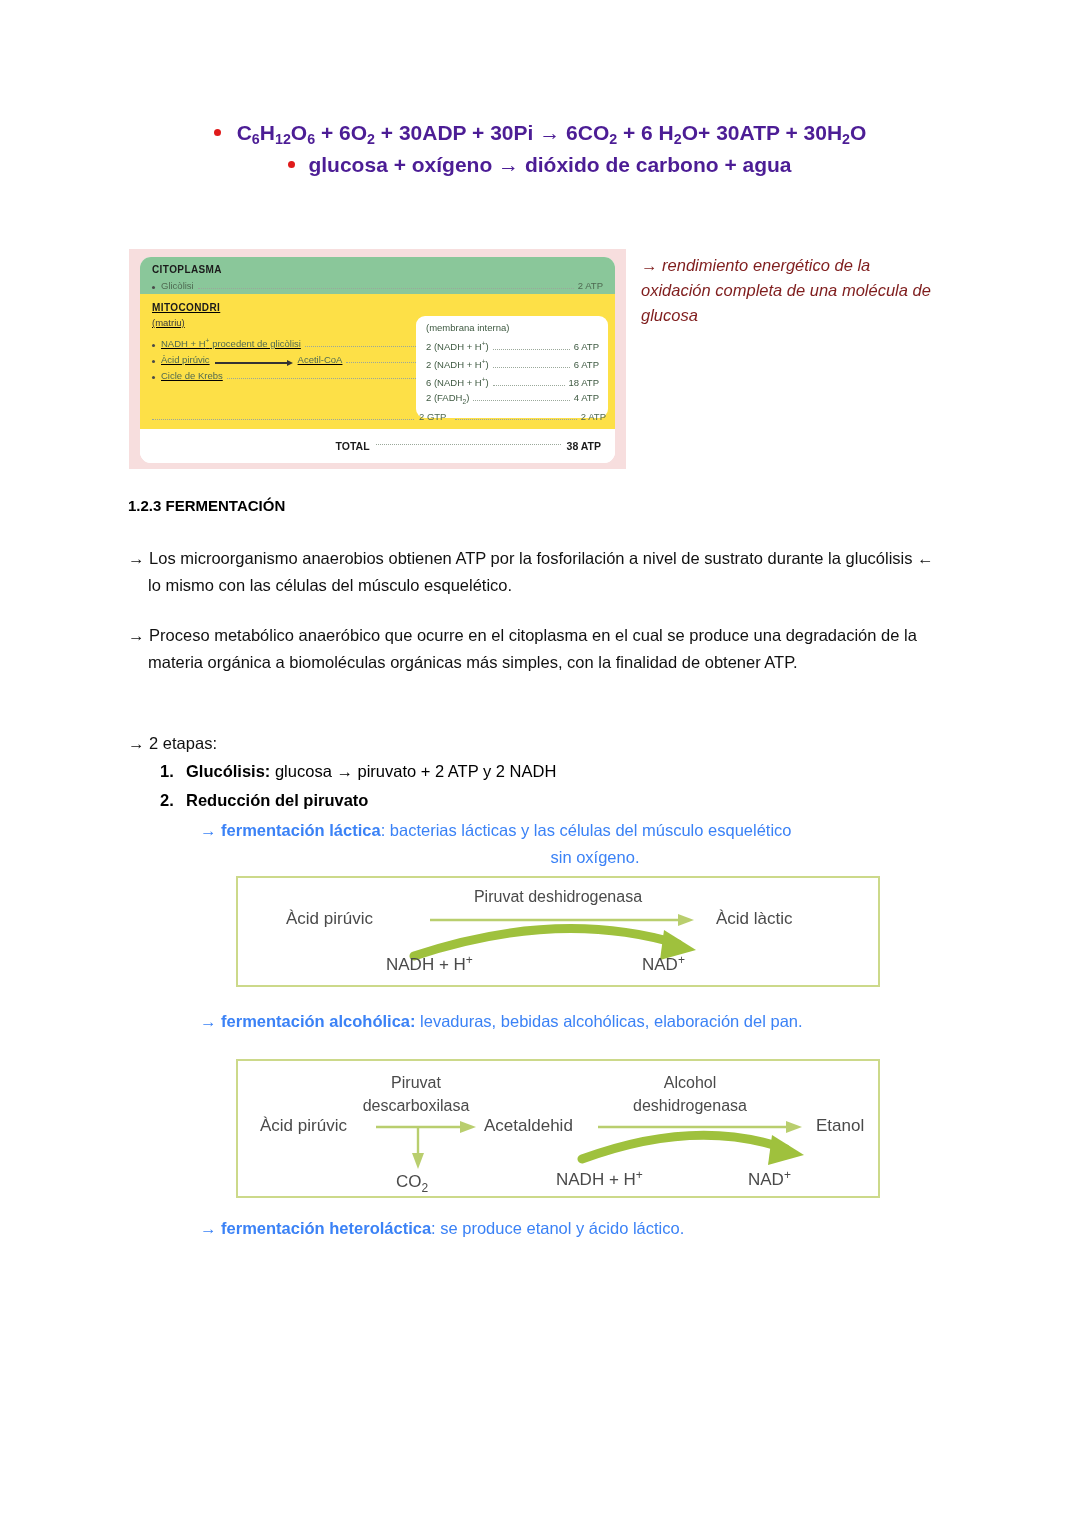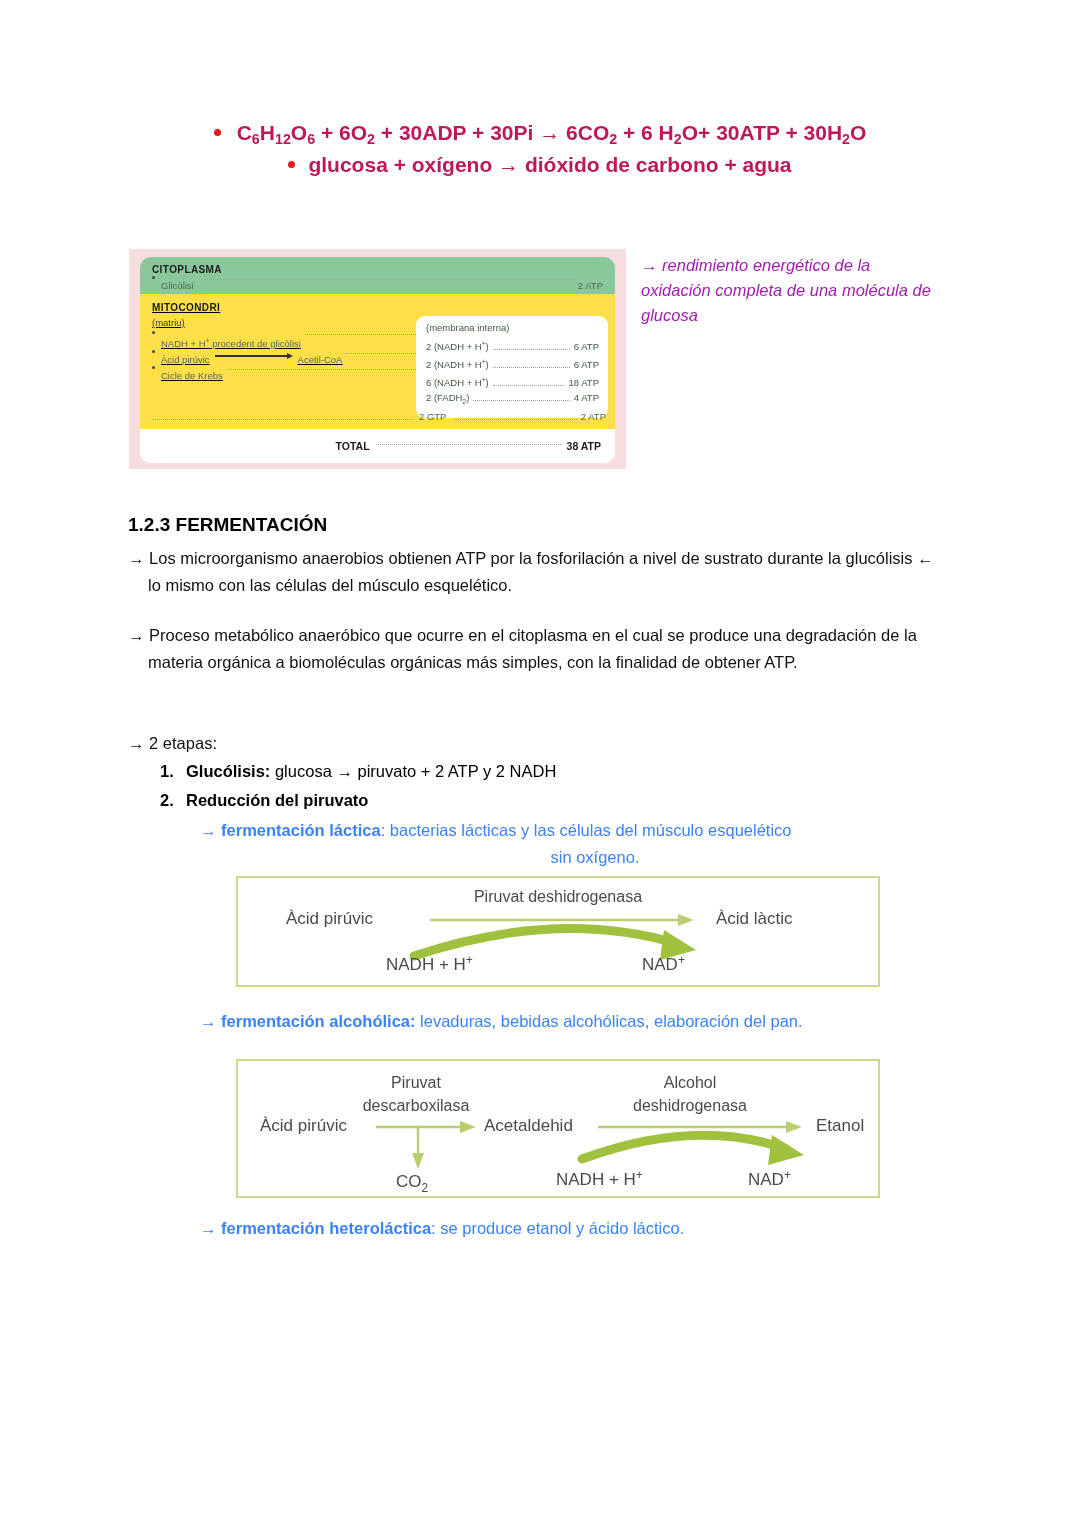--- a/index.html
+++ b/index.html
@@ -38,21 +38,21 @@
     line-height: 26px;
     margin: 0 0 4px 0;
   }
   .title-hl {
     background: #f9cfcf;
     padding: 1px 3px;
   }
   .eq-line {
     font-size: 21px;
     font-weight: bold;
-    color: #be185d;
+    color: #4c1d95;
     line-height: 30px;
     margin: 0;
     white-space: nowrap;
   }
   .eq-line .bullet {
     display: inline-block;
     width: 7px;
     height: 7px;
     border-radius: 50%;
     background: #e01b1b;
@@ -121,21 +121,21 @@
     color: #1b1b1b;
     margin-bottom: 4px;
   }
   .sub-head {
     font-size: 9.5px;
     color: #3a3a3a;
     margin-bottom: 6px;
   }
   .row {
     display: flex;
-    align-items: flex-start;
+    align-items: flex-end;
     color: #3a3a3a;
     margin-bottom: 3px;
     line-height: 13px;
   }
   .row .dot {
     width: 3px; height: 3px;
     border-radius: 50%;
     background: #4a4a4a;
     margin-right: 6px;
     flex: none;
@@ -217,30 +217,30 @@
   .total-val { font-weight: bold; font-size: 10.5px; color: #1b1b1b; }
 
   
   .side-note {
     position: absolute;
     left: 641px;
     top: 253px;
     width: 300px;
     font-size: 16.5px;
     font-style: italic;
-    color: #a21caf;
+    color: #7f1d1d;
     line-height: 25px;
   }
 
   
   .h-section {
     position: absolute;
     left: 128px;
-    top: 514px;
-    font-size: 19px;
+    top: 497px;
+    font-size: 15px;
     font-weight: bold;
     color: #000;
   }
   .para {
     position: absolute;
     font-size: 16.5px;
     line-height: 27px;
     color: #111;
   }
   .p1 { left: 128px; top: 545px; width: 800px; }

